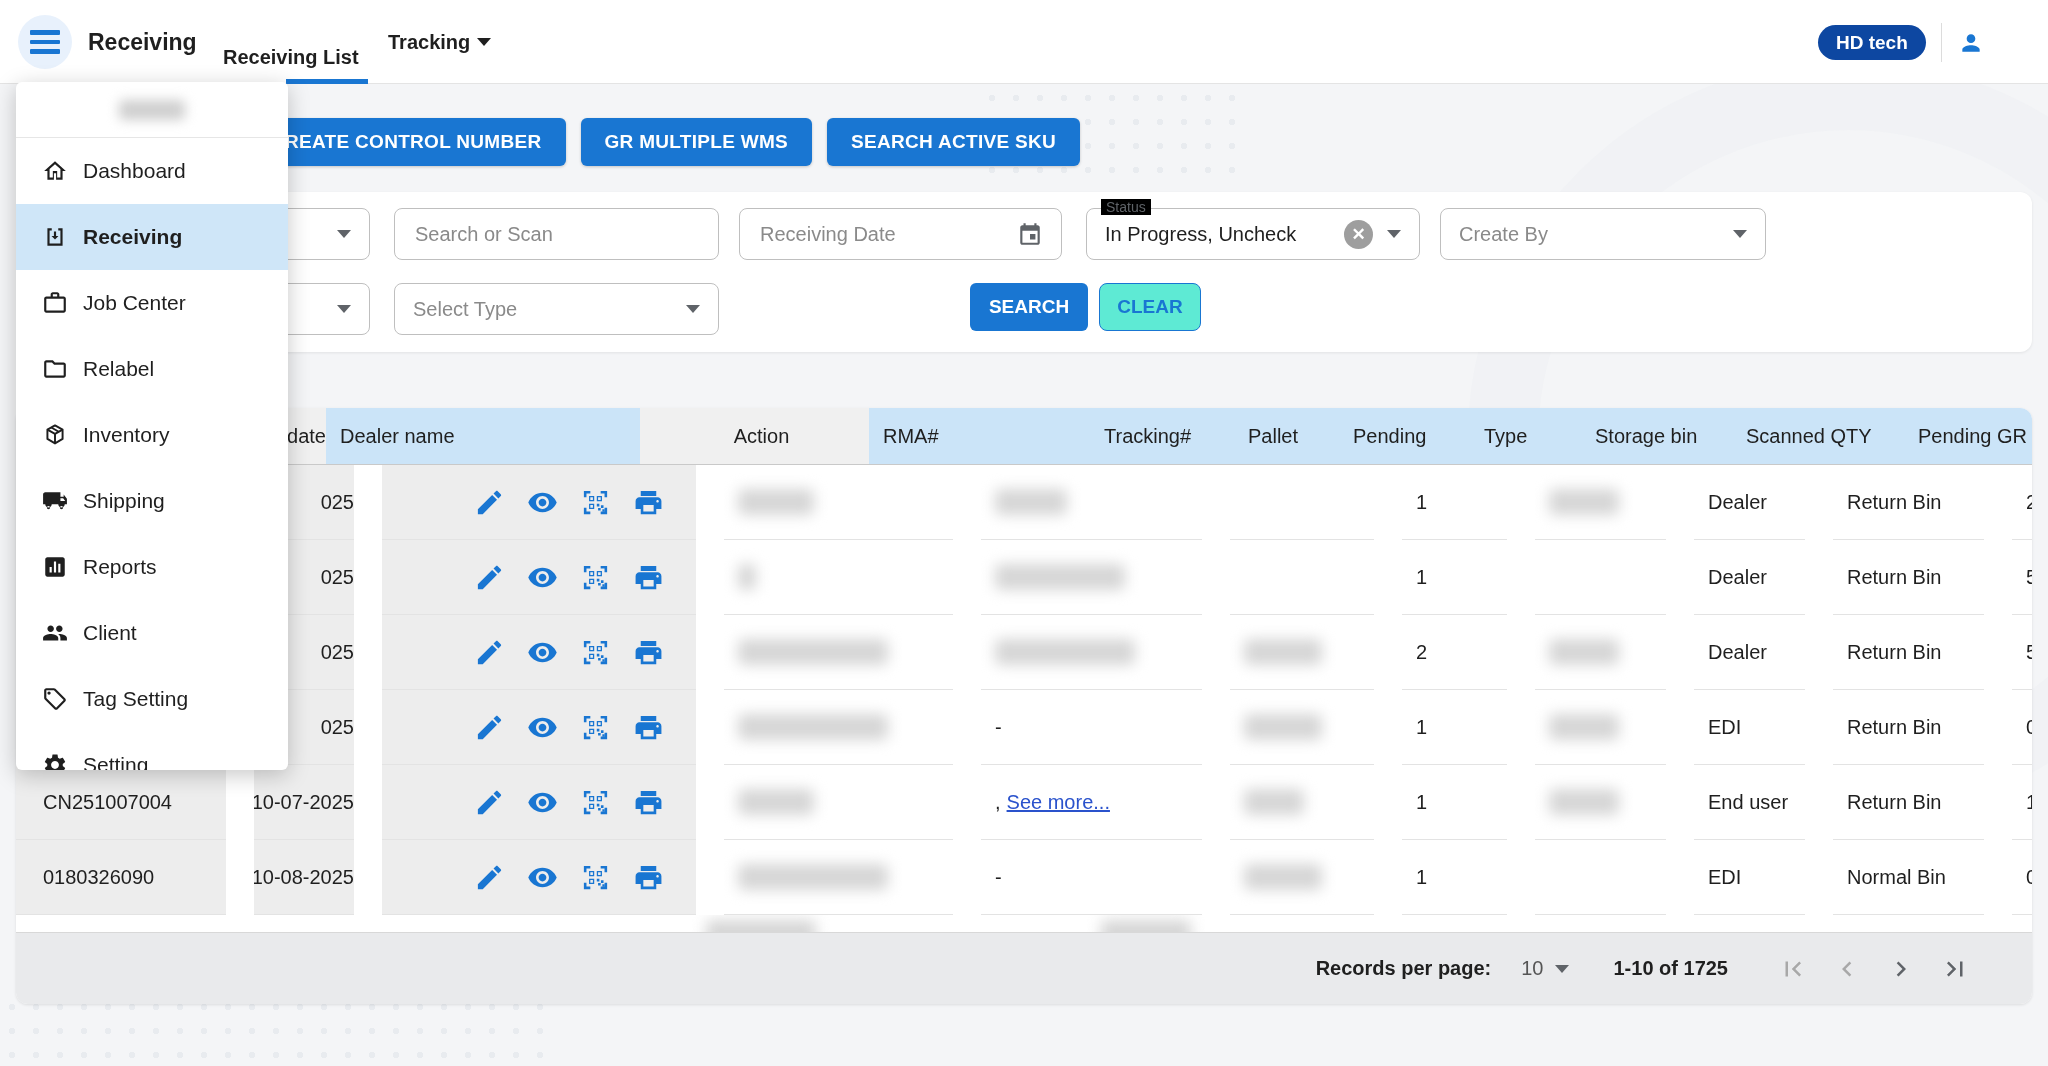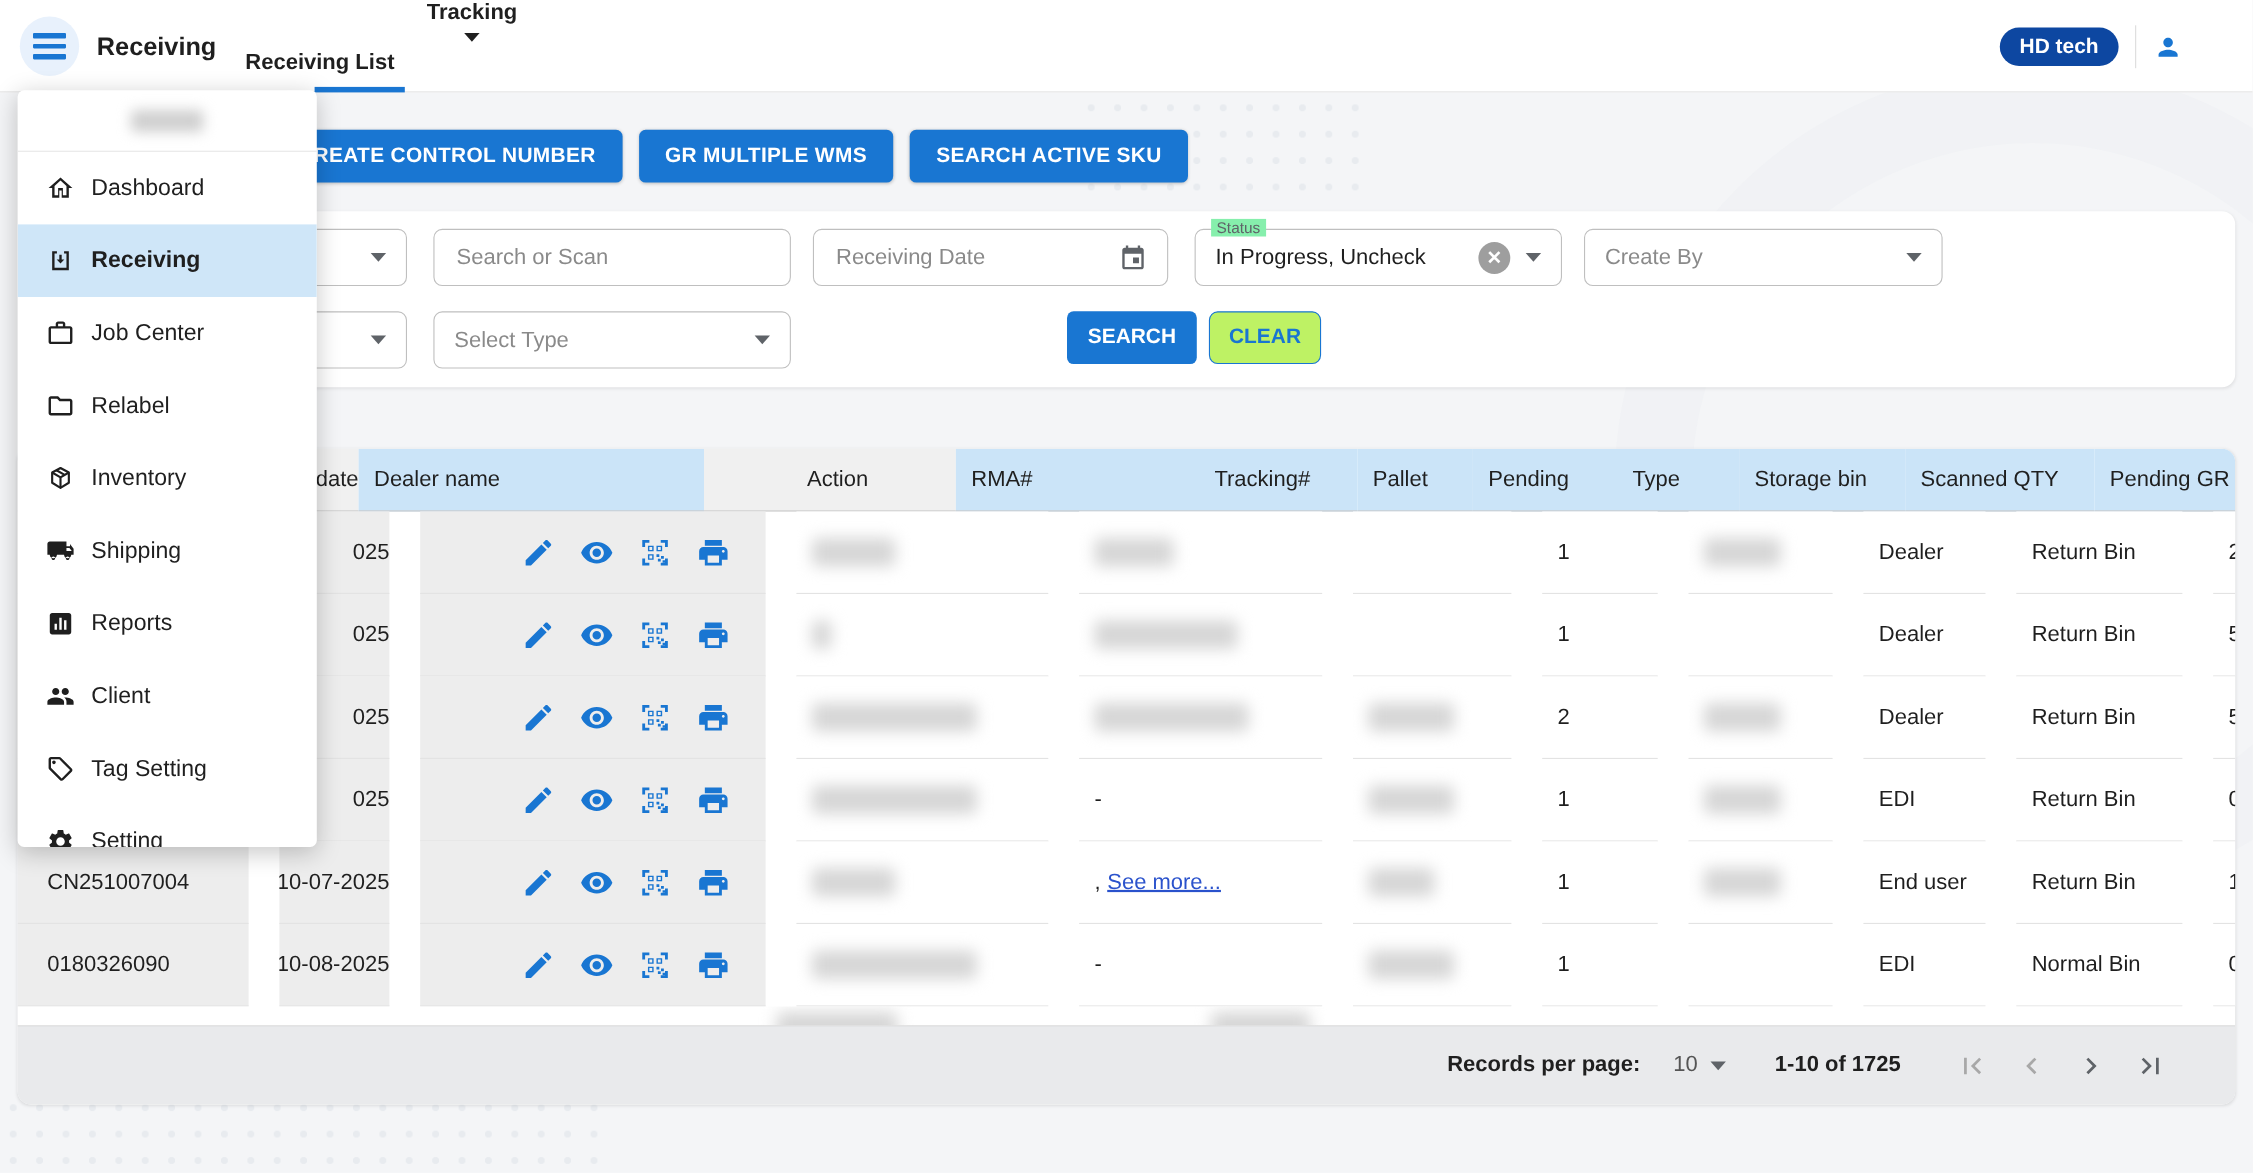--- a/index.html
+++ b/index.html
@@ -19,21 +19,21 @@
   .hamburger{position:absolute;left:18px;top:15px;width:54px;height:54px;border-radius:50%;
     background:#e8f1fc;border:none;cursor:pointer;display:flex;flex-direction:column;
     align-items:center;justify-content:center;gap:5px;}
   .hamburger span{display:block;width:30px;height:4.5px;background:#1976d2;border-radius:1px;}
   .nav-title{position:absolute;left:88px;top:0;height:84px;display:flex;align-items:center;
     font-size:23px;font-weight:bold;}
   .nav-tab{position:absolute;top:0;height:84px;display:flex;align-items:center;
     font-size:20px;font-weight:600;cursor:pointer;}
   .tab-rlist{left:223px;margin-top:15px;}
   .tab-underline{position:absolute;left:286px;top:79px;width:82px;height:5px;background:#1976d2;z-index:6;}
-  .tab-tracking{left:388px;gap:7px;flex-direction:column;}
+  .tab-tracking{left:388px;gap:7px;}
   .caret{width:0;height:0;border-left:7px solid transparent;border-right:7px solid transparent;
     border-top:8px solid #5f6368;}
   .caret-dark{border-top-color:#1f1f1f;}
   .brand-pill{position:absolute;left:1818px;top:25px;height:35px;padding:0 18px;border-radius:18px;
     background:#0d47a1;color:#fff;font-size:19px;font-weight:bold;display:flex;align-items:center;}
   .nav-divider{position:absolute;left:1941px;top:23px;width:1px;height:39px;background:#dcdcdc;}
   .person-btn{position:absolute;left:1958px;top:24px;width:38px;height:38px;border:none;
     background:transparent;cursor:pointer;padding:0;}
   
   .toolbar{position:absolute;left:230px;top:118px;display:flex;gap:15px;z-index:2;}
@@ -43,29 +43,29 @@
   
   .filter-card{position:absolute;left:230px;top:192px;width:1802px;height:160px;background:#fff;
     border-radius:12px;box-shadow:0 1px 3px rgba(0,0,0,.08);z-index:1;}
   .field{position:absolute;height:52px;border:1px solid #bfbfbf;border-radius:8px;background:#fff;
     display:flex;align-items:center;padding:0 18px;font-size:20px;z-index:2;}
   .field .ph{color:#8a8a8a;}
   .field input{border:none;outline:none;font-size:20px;font-family:inherit;width:100%;
     background:transparent;color:#1f1f1f;}
   .field input::placeholder{color:#8a8a8a;opacity:1;}
   .f-right{margin-left:auto;display:flex;align-items:center;gap:14px;}
-  .float-label{position:absolute;left:14px;top:-10px;background:#86efac;padding:0 5px;
+  .float-label{position:absolute;left:14px;top:-10px;background:#000000;padding:0 5px;
     font-size:14px;color:#5f6368;}
   .xcircle{width:29px;height:29px;border-radius:50%;background:#9e9e9e;color:#fff;border:none;
     font-size:17px;font-weight:bold;display:flex;align-items:center;justify-content:center;
     cursor:pointer;line-height:1;}
   .btn-search{position:absolute;left:740px;top:91px;width:118px;height:48px;border:none;
     border-radius:6px;background:#1976d2;color:#fff;font-size:19px;font-weight:bold;
     font-family:inherit;cursor:pointer;z-index:2;}
-  .btn-clear{position:absolute;left:869px;top:91px;width:102px;height:48px;background:#bef264;
+  .btn-clear{position:absolute;left:869px;top:91px;width:102px;height:48px;background:#5eead4;
     border:1.5px solid #1976d2;border-radius:8px;color:#1976d2;font-size:19px;font-weight:bold;
     font-family:inherit;cursor:pointer;z-index:2;}
   
   .table-card{position:absolute;left:16px;top:408px;width:2016px;height:596px;background:#fff;
     border-radius:12px;box-shadow:0 1px 3px rgba(0,0,0,.10);overflow:hidden;z-index:1;}
   .tgrid{display:grid;grid-template-columns:210px 100px 314px 229px 221px 144px 105px 131px 111px 151px 172px minmax(0,1fr);}
   .thead{height:57px;}
   .thead .cell{display:flex;align-items:center;font-size:20px;font-weight:500;
     border-bottom:1px solid #c9c9c9;padding-left:14px;overflow:hidden;white-space:nowrap;background:#cbe4f8;}
   .thead .cell.frz{background:#f0f0f0;}

